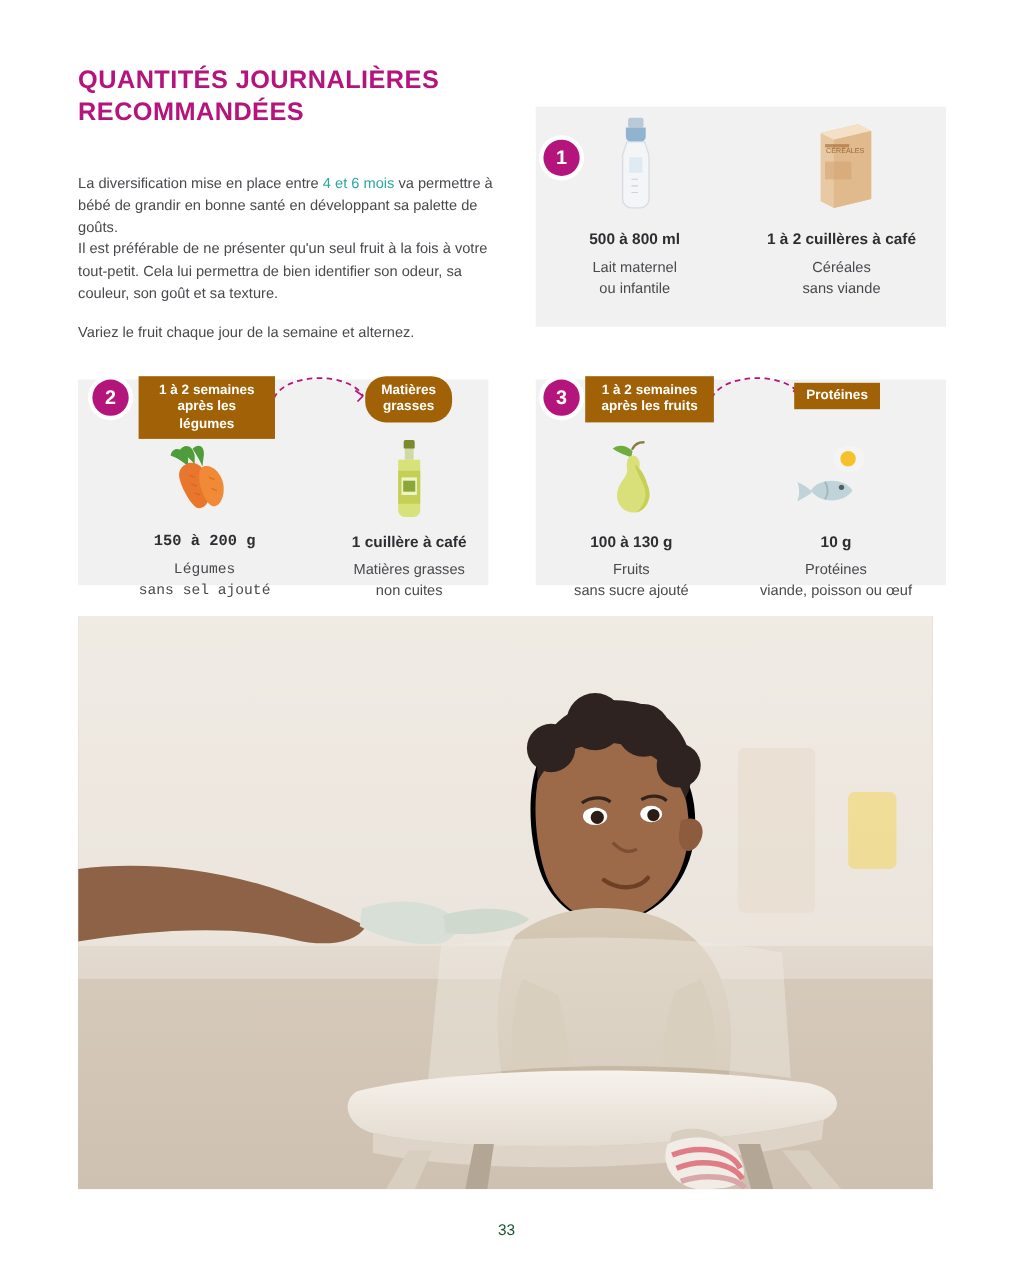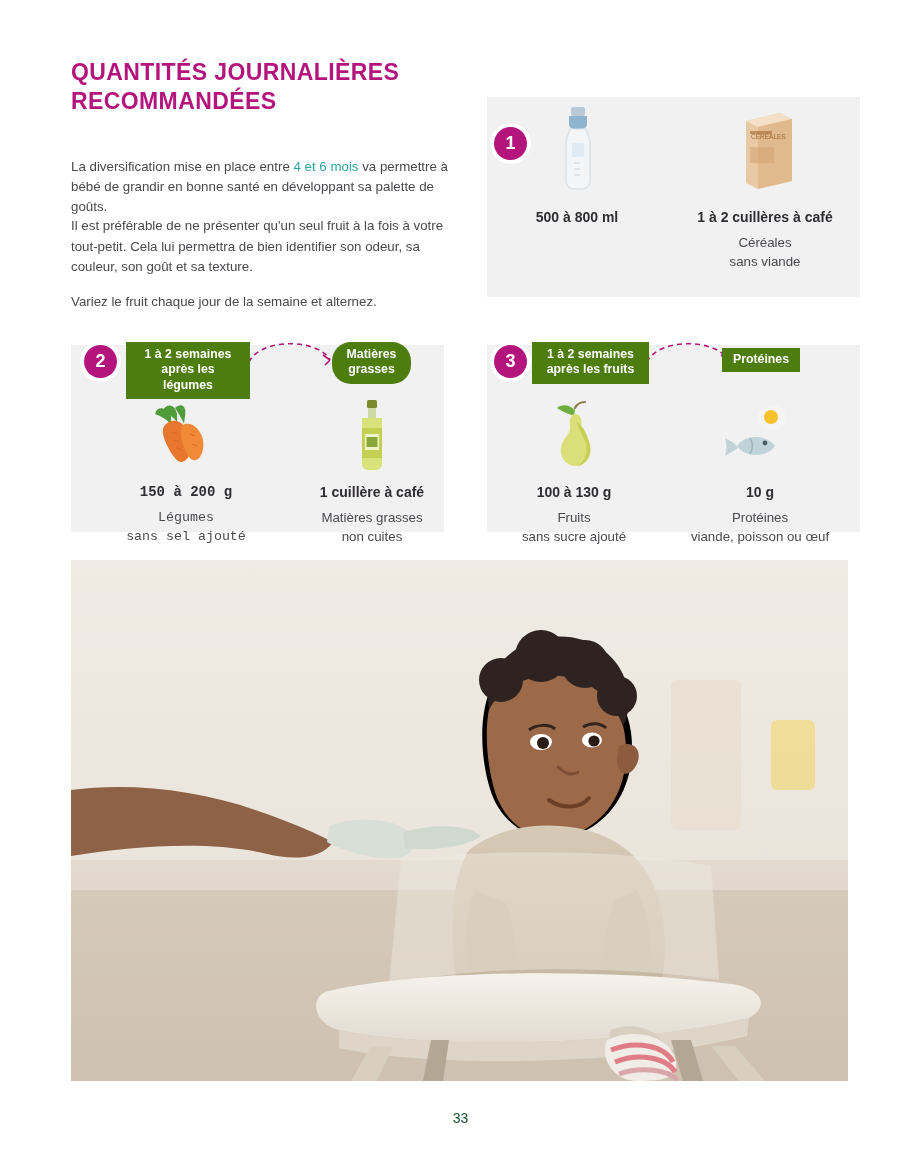--- a/index.html
+++ b/index.html
@@ -91,21 +91,21 @@
     z-index: 5;
     box-shadow: 0 0 0 4px #ffffff;
   }
   .badge-1 { left: 494px; top: 127px; }
   .badge-2 { left: 84px;  top: 345px; }
   .badge-3 { left: 494px; top: 345px; }
 
   
   .pill {
     position: absolute;
-    background: #4d7c0f;
+    background: #a16207;
     color: #ffffff;
     font-size: 12.3px;
     font-weight: bold;
     line-height: 1.25;
     text-align: center;
     padding: 5px 10px 6px;
     box-sizing: border-box;
     z-index: 4;
   }
   .pill-veg  { left: 126px; top: 342px; width: 124px; }
@@ -205,20 +205,24 @@
         <path d="M25 26h16l4 12v40a8 8 0 0 1-8 8h-8a8 8 0 0 1-8-8V38z" fill="#f3f5f7" stroke="#d6dde3" stroke-width="1.2"></path>
         <path d="M27 40h12v14H27z" fill="#dce8f2" opacity="0.85"></path>
         <g stroke="#c8d3dc" stroke-width="1">
           <line x1="29" y1="60" x2="35" y2="60"></line>
           <line x1="29" y1="66" x2="35" y2="66"></line>
           <line x1="29" y1="72" x2="35" y2="72"></line>
         </g>
       </svg>
     </div>
     <div class="qty">500 à 800 ml</div>
+    <div class="desc">
+      <span>Lait maternel</span><br>
+      <span>ou infantile</span>
+    </div>
   </div>
 
   <div class="item it-cereal">
     <div class="art">
       <svg width="78" height="96" viewBox="0 0 78 96">
         <polygon points="20,18 54,10 66,16 66,78 32,86 20,80" fill="#e8c9a3"></polygon>
         <polygon points="20,18 54,10 66,16 32,24" fill="#f3e0c6"></polygon>
         <polygon points="32,24 66,16 66,78 32,86" fill="#e0b98d"></polygon>
         <rect x="24" y="28" width="22" height="3" fill="#b07b44" opacity="0.75"></rect>
         <text x="25" y="36" font-family="Liberation Sans, sans-serif" font-size="6.5" fill="#9c6b38">CÉRÉALES</text>

